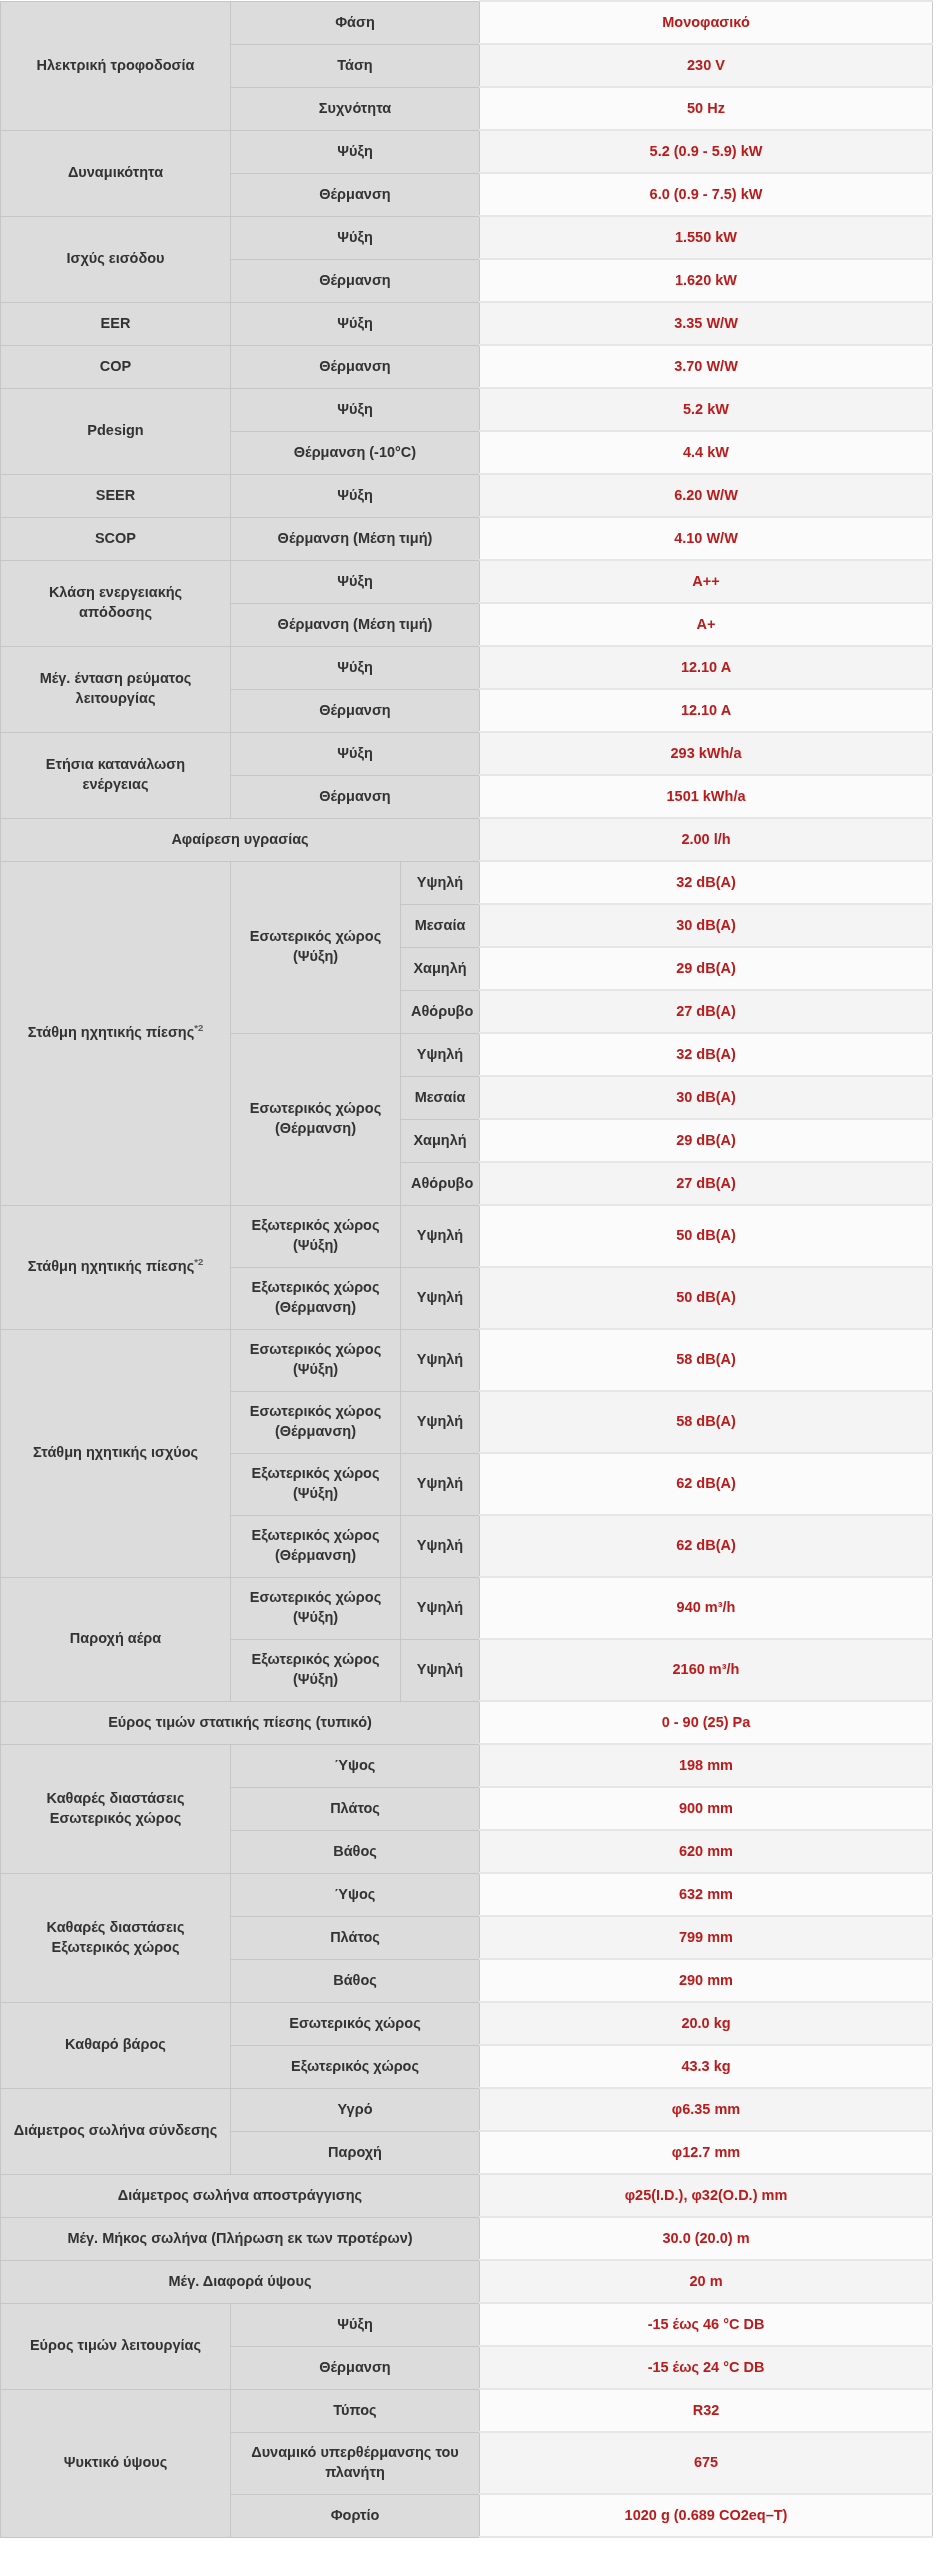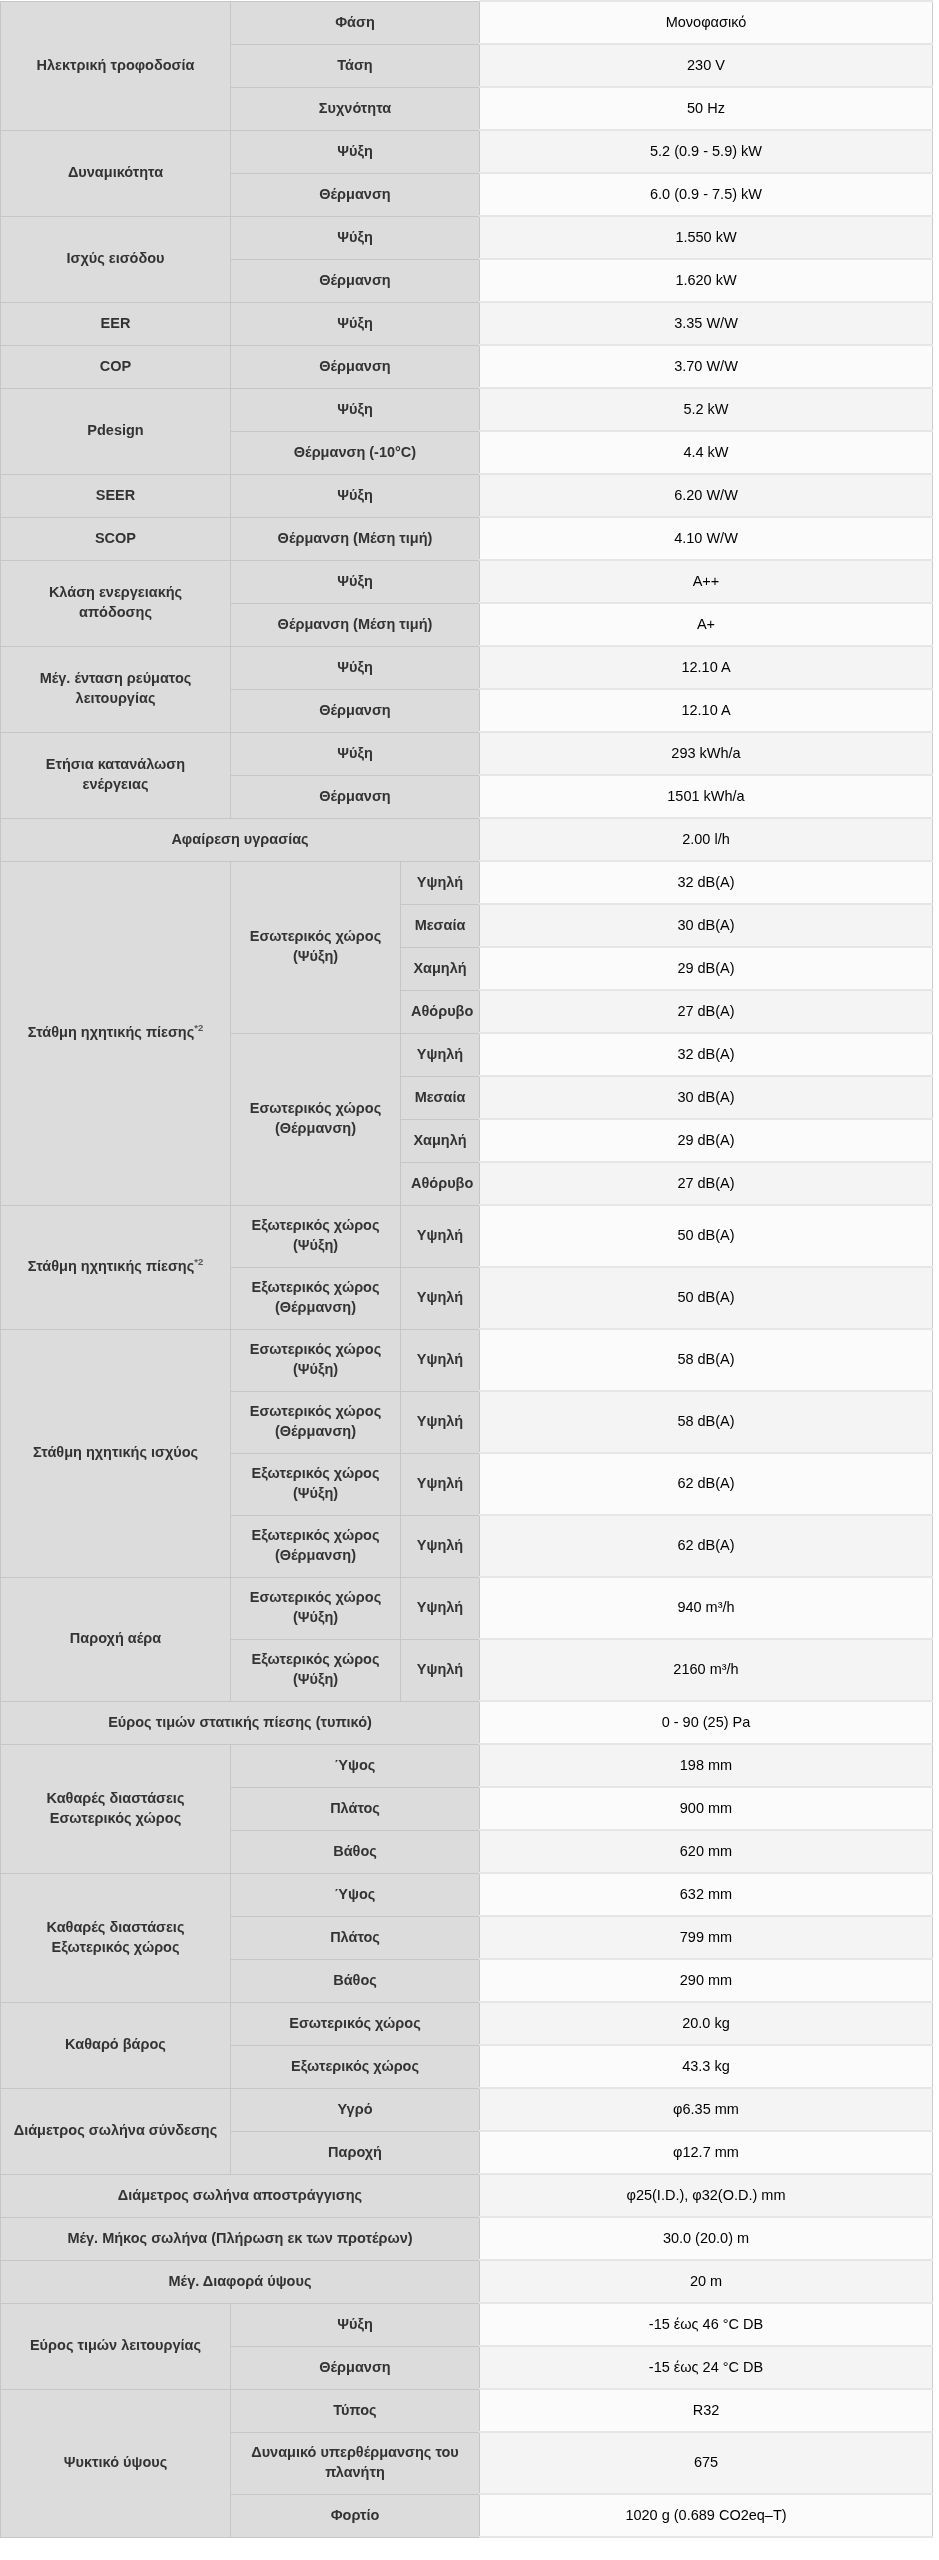--- a/index.html
+++ b/index.html
@@ -5,21 +5,21 @@
   html,body{margin:0;padding:0;background:#ffffff;}
   body{width:939px;font-family:"Liberation Sans","DejaVu Sans",sans-serif;-webkit-font-smoothing:antialiased;}
   .page{width:939px;min-height:2560px;background:#ffffff;}
   table.spec{border-collapse:collapse;table-layout:fixed;width:932px;border:1px solid #c3c3c3;}
   col.c1{width:230px;}
   col.c2{width:170px;}
   col.c3{width:79px;}
   col.c4{width:453px;}
   td{text-align:center;vertical-align:middle;padding:3px 10px;font-size:14.5px;line-height:1.35;color:#3a3a3a;overflow:hidden;}
   td.g{background:#dcdcdc;border:1px solid #c6c6c6;font-weight:700;color:#333333;}
-  td.v{background:#fbfbfb;border-left:1px solid #c6c6c6;border-right:1px solid #cccccc;border-top:2px solid #e6e6e7;border-bottom:2px solid #e6e6e7;font-weight:400;color:#000000;margin-left:47px;}
+  td.v{background:#fbfbfb;border-left:1px solid #c6c6c6;border-right:1px solid #cccccc;border-top:2px solid #e6e6e7;border-bottom:2px solid #e6e6e7;font-weight:700;color:#b91c1c;margin-left:47px;}
   td.v.alt{background:#f4f4f5;}
   sup.fnote{font-size:9.5px;font-weight:700;color:#555555;vertical-align:top;position:relative;top:-1px;}
 </style>
 </head>
 <body>
 
 <div class="page">
   <table class="spec">
     <colgroup>
       <col class="c1">

